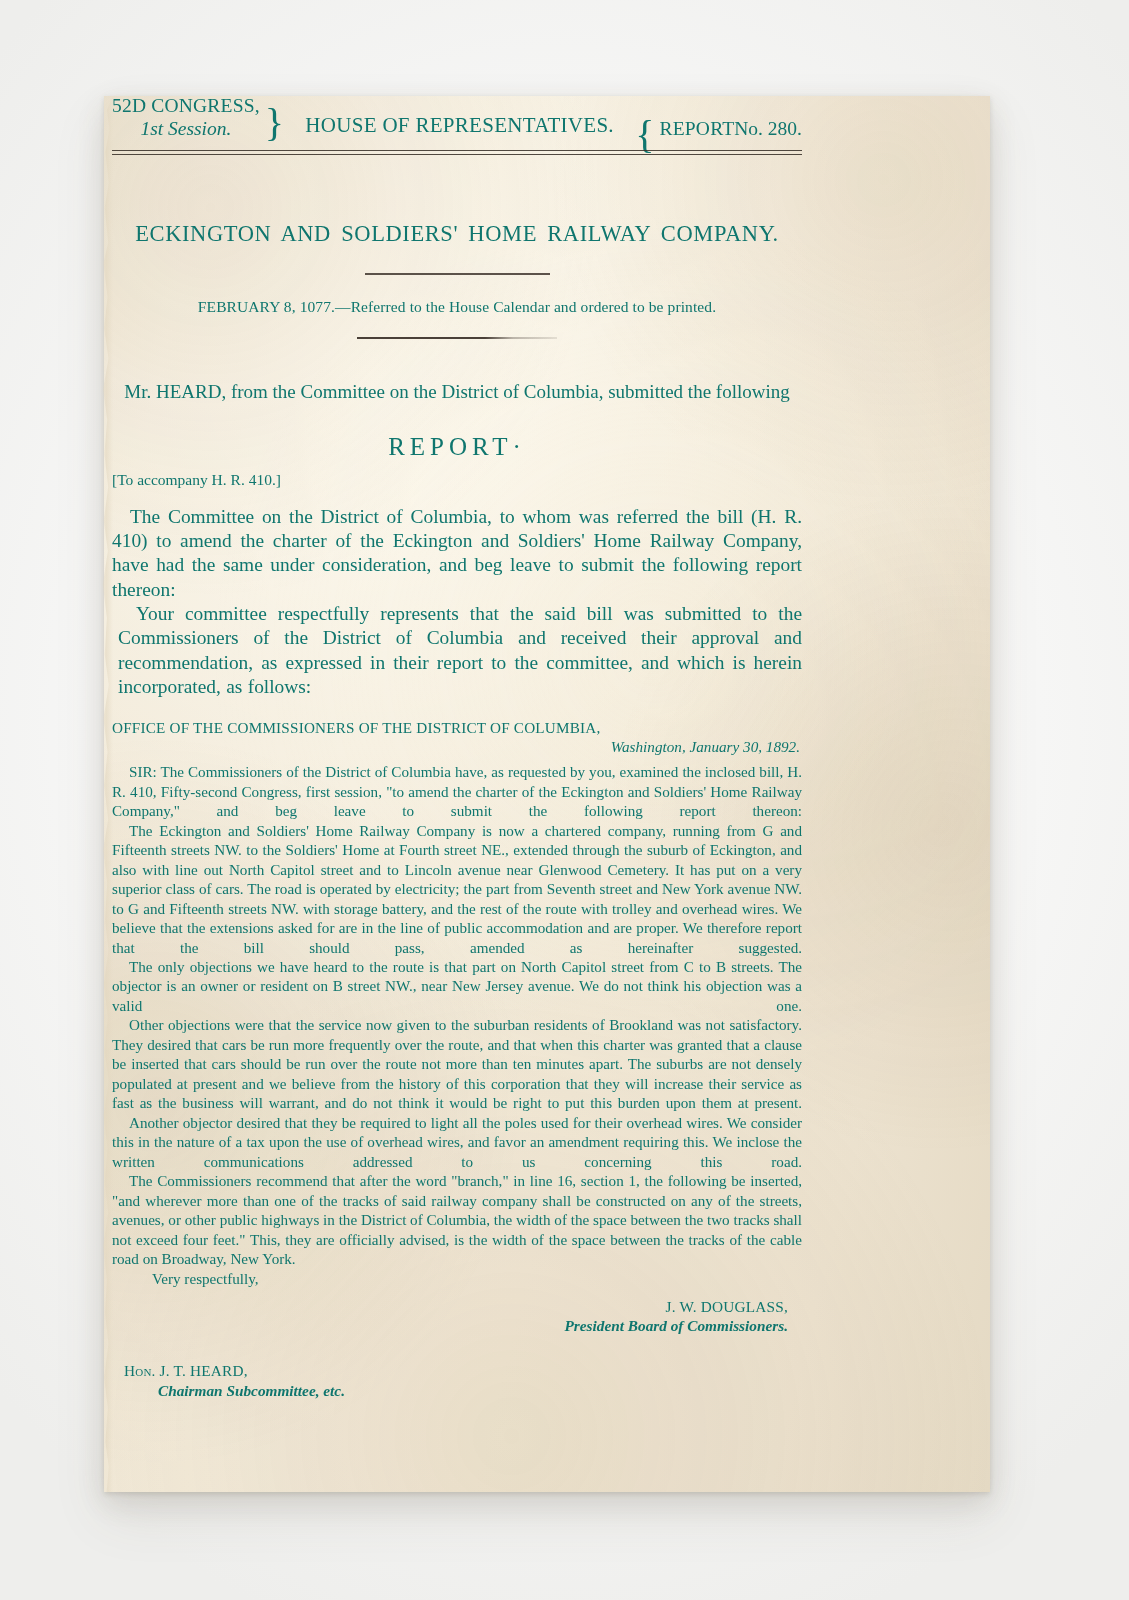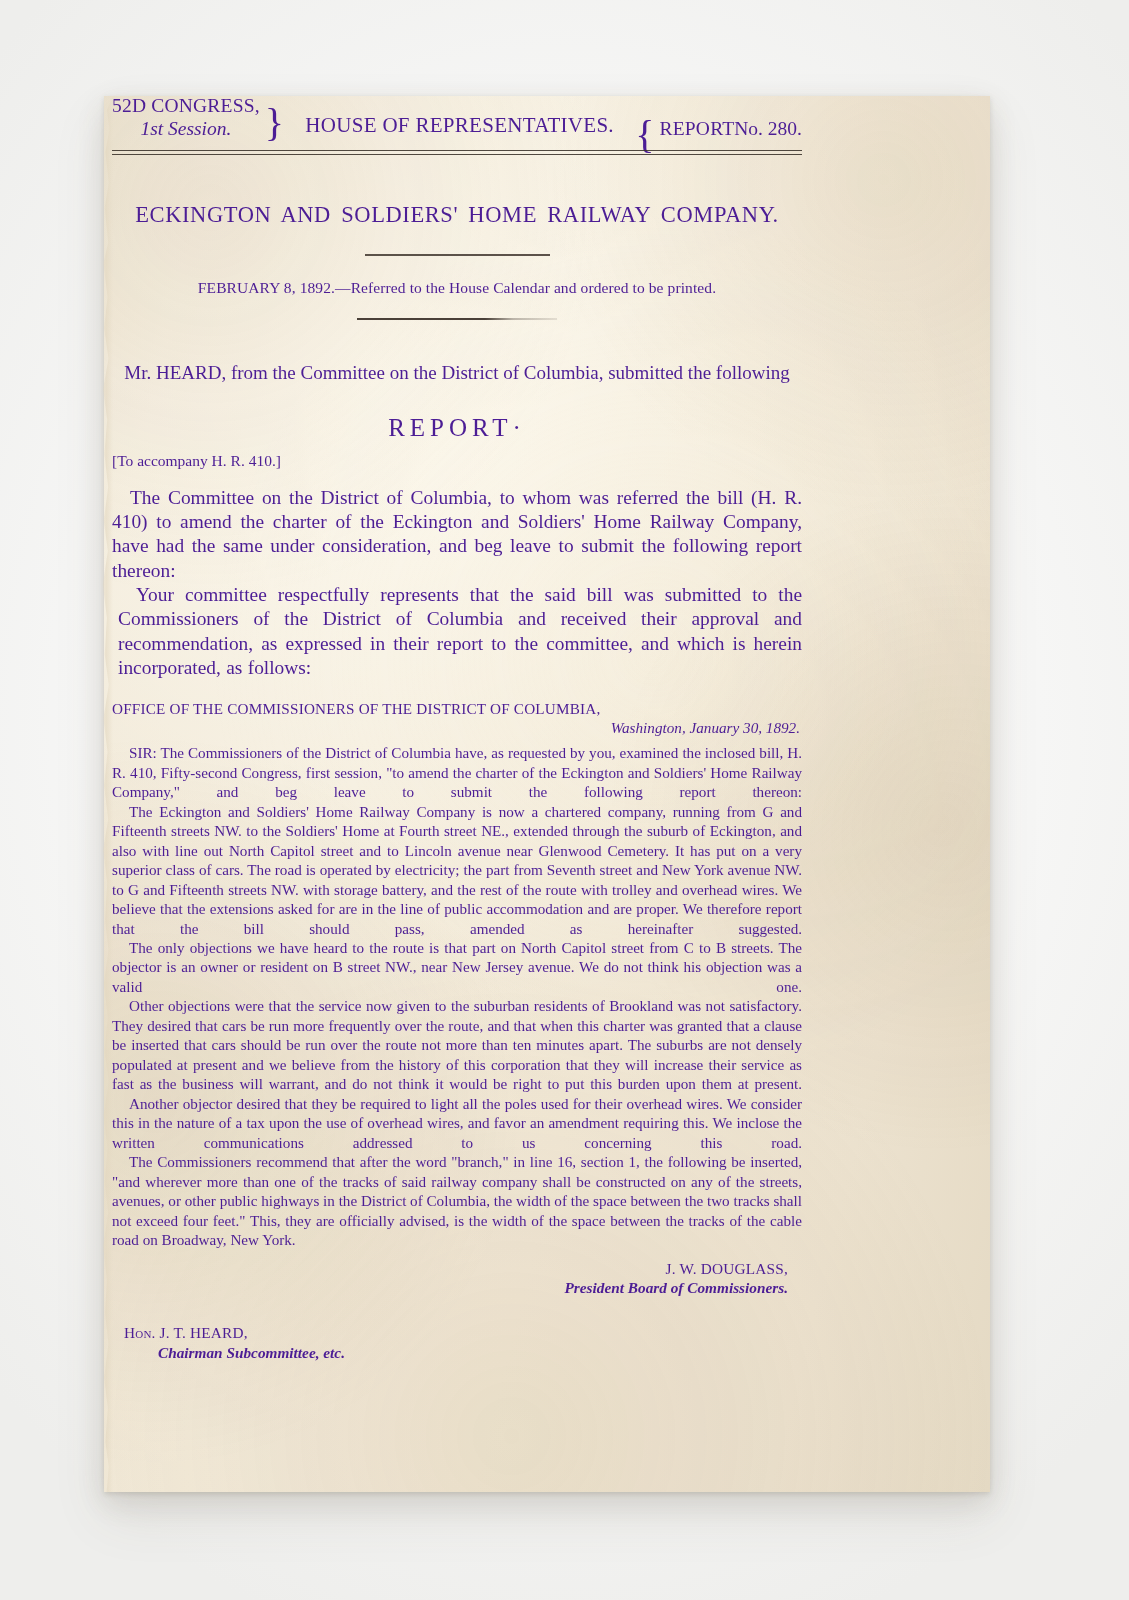--- a/index.html
+++ b/index.html
@@ -73,21 +73,21 @@
       68% 94.0%, 52% 96.4%, 74% 98.2%, 60% 100%, 100% 100%
     );
   }
 
   
   .page {
     position: absolute;
     left: 112px;
     top: 94px;
     width: 690px;
-    color: #4c1d95;
+    color: #0f766e;
   }
 
   
   .runhead {
     display: flex;
     align-items: flex-end;
     justify-content: space-between;
     font-size: 19.5px;
     line-height: 1.18;
   }
@@ -118,21 +118,21 @@
   .double-rule {
     margin-top: 10px;
     border-top: 1.6px solid #3a322a;
     border-bottom: 1.3px solid #3a322a;
     height: 3px;
     opacity: 0.88;
   }
 
   
   .doc-title {
-    margin-top: 47px;
+    margin-top: 66px;
     text-align: center;
     font-size: 22.5px;
     letter-spacing: 0.6px;
     word-spacing: 4px;
   }
 
   
   .short-rule {
     width: 185px;
     margin: 26px auto 0;
@@ -280,21 +280,21 @@
       </div>
     </div>
   </div>
 
   <div class="double-rule"></div>
 
   <div class="doc-title">ECKINGTON AND SOLDIERS' HOME RAILWAY COMPANY.</div>
 
   <div class="short-rule"></div>
 
-  <div class="referred">FEBRUARY 8, 1892.—Referred to the House Calendar and ordered to be printed.</div>
+  <div class="referred">FEBRUARY 8, 1077.—Referred to the House Calendar and ordered to be printed.</div>
 
   <div class="short-rule-faded"></div>
 
   <div class="submitter">Mr. HEARD, from the Committee on the District of Columbia, submitted the following</div>
 
   <div class="report-head">REPORT·</div>
   <div class="accompany">[To accompany H. R. 410.]</div>
 
   <div class="body-large">
     <p>The Committee on the District of Columbia, to whom was referred the bill (H. R. 410) to amend the charter of the Eckington and Soldiers' Home Railway Company, have had the same under consideration, and beg leave to submit the following report thereon:</p>
@@ -306,20 +306,21 @@
 
   <div class="body-small">
     <p>SIR: The Commissioners of the District of Columbia have, as requested by you, examined the inclosed bill, H. R. 410, Fifty-second Congress, first session, "to amend the charter of the Eckington and Soldiers' Home Railway Company," and beg leave to submit the following report thereon:</p>
     <p>The Eckington and Soldiers' Home Railway Company is now a chartered company, running from G and Fifteenth streets NW. to the Soldiers' Home at Fourth street NE., extended through the suburb of Eckington, and also with line out North Capitol street and to Lincoln avenue near Glenwood Cemetery. It has put on a very superior class of cars. The road is operated by electricity; the part from Seventh street and New York avenue NW. to G and Fifteenth streets NW. with storage battery, and the rest of the route with trolley and overhead wires. We believe that the extensions asked for are in the line of public accommodation and are proper. We therefore report that the bill should pass, amended as hereinafter suggested.</p>
     <p>The only objections we have heard to the route is that part on North Capitol street from C to B streets. The objector is an owner or resident on B street NW., near New Jersey avenue. We do not think his objection was a valid one.</p>
     <p>Other objections were that the service now given to the suburban residents of Brookland was not satisfactory. They desired that cars be run more frequently over the route, and that when this charter was granted that a clause be inserted that cars should be run over the route not more than ten minutes apart. The suburbs are not densely populated at present and we believe from the history of this corporation that they will increase their service as fast as the business will warrant, and do not think it would be right to put this burden upon them at present.</p>
     <p>Another objector desired that they be required to light all the poles used for their overhead wires. We consider this in the nature of a tax upon the use of overhead wires, and favor an amendment requiring this. We inclose the written communications addressed to us concerning this road.</p>
     <p class="last-ragged">The Commissioners recommend that after the word "branch," in line 16, section 1, the following be inserted, "and wherever more than one of the tracks of said railway company shall be constructed on any of the streets, avenues, or other public highways in the District of Columbia, the width of the space between the two tracks shall not exceed four feet." This, they are officially advised, is the width of the space between the tracks of the cable road on Broadway, New York.</p>
   </div>
 
+  <div class="closing">Very respectfully,</div>
 
   <div class="signature">
     <span class="smallcaps">J. W. DOUGLASS,</span>
     <span class="sig-title">President Board of Commissioners.</span>
   </div>
 
   <div class="addressee">
     <span class="smallcaps">Hon. J. T. HEARD,</span>
     <span class="line2">Chairman Subcommittee, etc.</span>
   </div>

